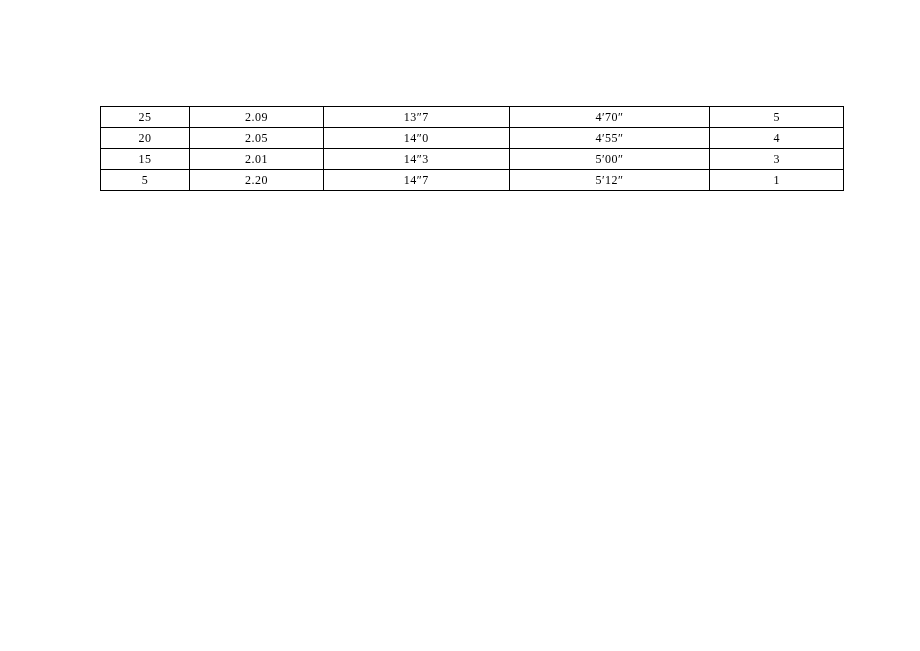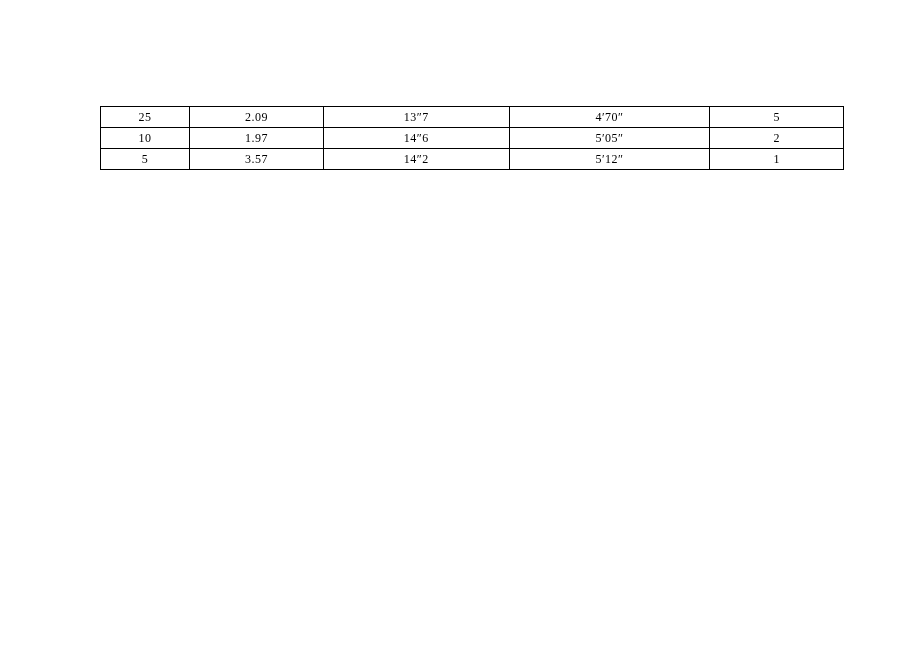--- a/index.html
+++ b/index.html
@@ -46,28 +46,35 @@
   <table>
     <tbody>
       <tr>
         <td class="col1">25</td>
         <td class="col2">2.09</td>
         <td class="col3">13″7</td>
         <td class="col4">4′70″</td>
         <td class="col5">5</td>
       </tr>
       <tr>
-        <td class="col1">10</td>
-        <td class="col2">1.97</td>
-        <td class="col3">14″6</td>
-        <td class="col4">5′05″</td>
-        <td class="col5">2</td>
+        <td class="col1">20</td>
+        <td class="col2">2.05</td>
+        <td class="col3">14″0</td>
+        <td class="col4">4′55″</td>
+        <td class="col5">4</td>
+      </tr>
+      <tr>
+        <td class="col1">15</td>
+        <td class="col2">2.01</td>
+        <td class="col3">14″3</td>
+        <td class="col4">5′00″</td>
+        <td class="col5">3</td>
       </tr>
       <tr>
         <td class="col1">5</td>
-        <td class="col2">3.57</td>
-        <td class="col3">14″2</td>
+        <td class="col2">2.20</td>
+        <td class="col3">14″7</td>
         <td class="col4">5′12″</td>
         <td class="col5">1</td>
       </tr>
     </tbody>
   </table>
 </div>
 
 </body></html>

